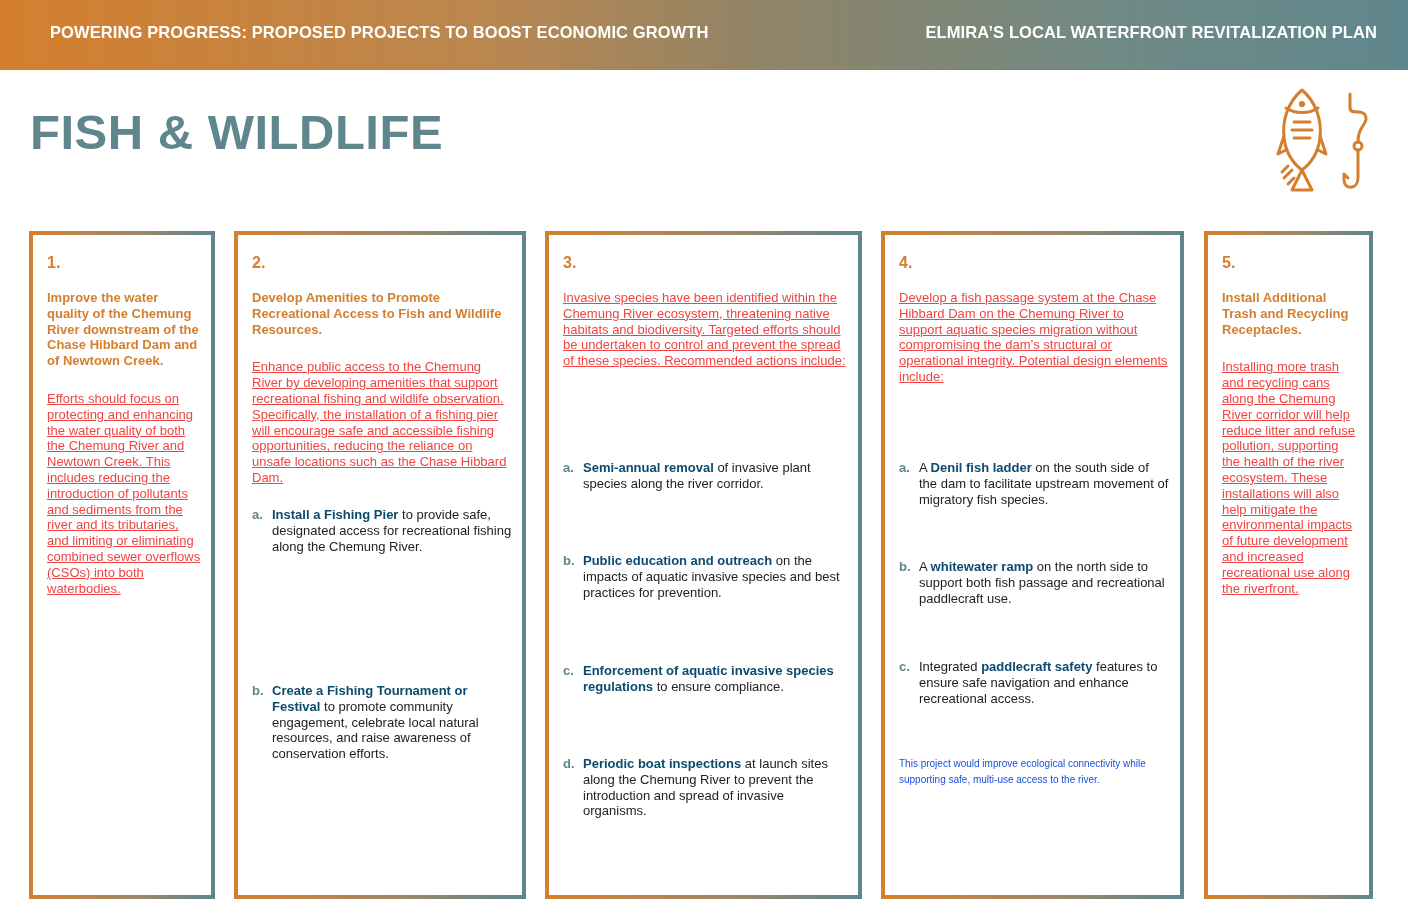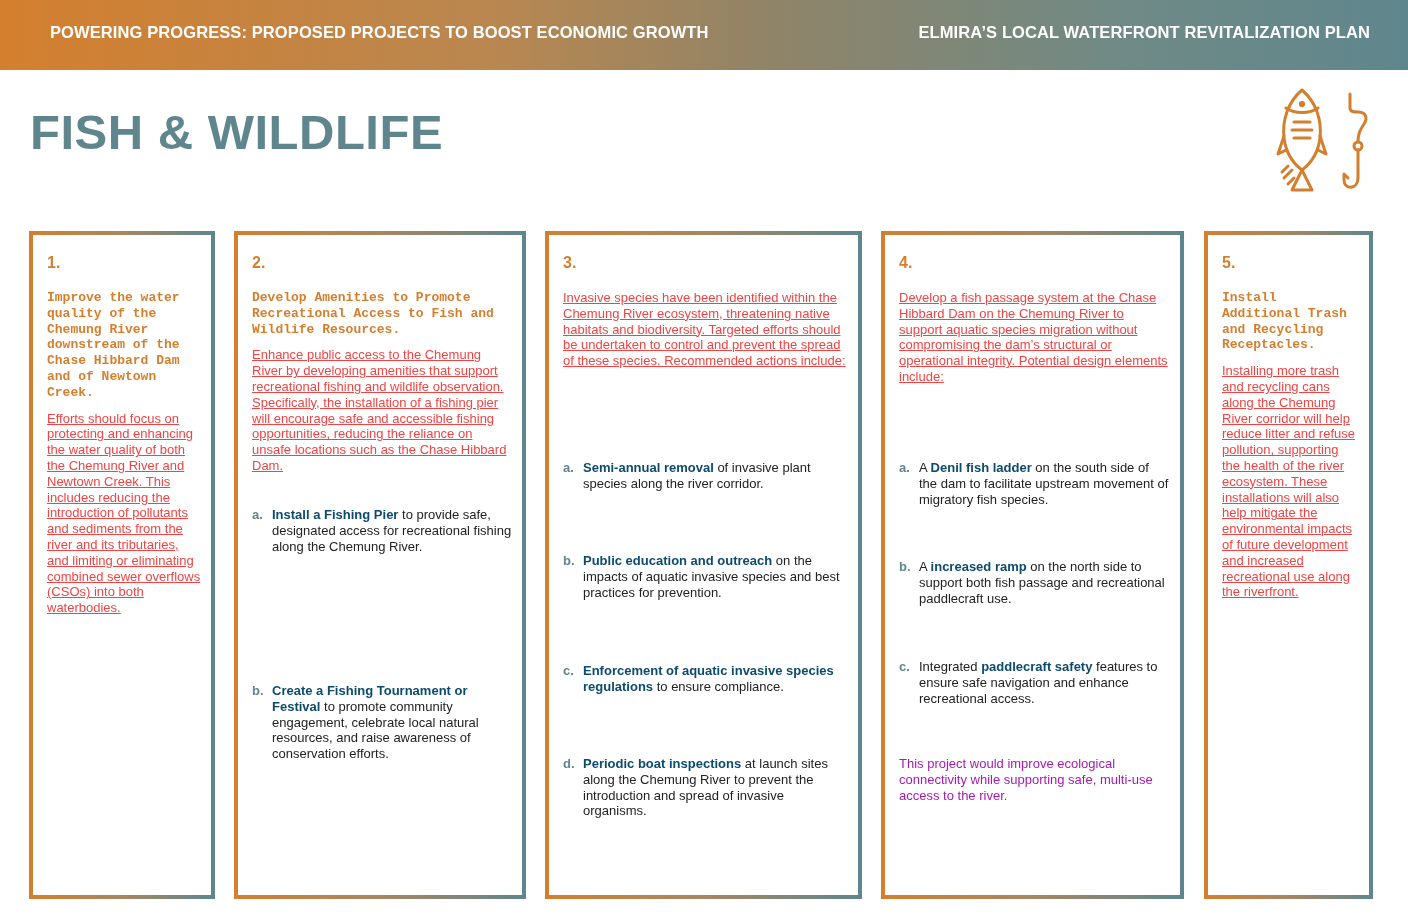--- a/index.html
+++ b/index.html
@@ -8,43 +8,43 @@
 
   .banner {
     position: absolute; left: 0; top: 0; width: 1408px; height: 70px;
     background: linear-gradient(90deg, #d47f2e 0%, #b98750 35%, #8f8468 55%, #6f8a86 80%, #5f868d 100%);
   }
   .banner-left, .banner-right {
     position: absolute; top: 22px; color: #ffffff; font-weight: 700;
     font-size: 16.5px; letter-spacing: 0.1px; line-height: 20px; margin-left: 20px;
   }
   .banner-left { left: 30px; }
-  .banner-right { right: 38px; }
+  .banner-right { right: 31px; }
 
   .page-title {
     position: absolute; left: 30px; top: 104px; font-size: 49px; font-weight: 700;
     color: #5f868d; letter-spacing: 0.5px; line-height: 56px; text-align: right;
   }
 
   .fish-icon { position: absolute; left: 1274px; top: 86px; width: 104px; height: 110px; }
 
   .box {
     position: absolute; top: 231px; height: 668px;
     border: 4px solid transparent;
     border-image: linear-gradient(90deg, #d47f2e 0%, #a88660 50%, #5f868d 100%) 1;
     background: #ffffff;
   }
   .box .inner { position: absolute; left: 14px; right: 10px; top: 18px; }
   .num { color: #d47f2e; font-weight: 700; font-size: 16px; line-height: 20px; margin-bottom: 17px; }
-  .heading { color: #d47f2e; font-weight: 700; font-size: 13px; line-height: 15.8px; margin-bottom: 10px; font-family: Liberation Mono, monospace; }
+  .heading { color: #d47f2e; font-weight: 700; font-size: 13px; line-height: 15.8px; margin-bottom: 22px; }
   .body-text { font-size: 13px; line-height: 15.8px; color: #ef4444; text-decoration: underline; }
   .list-item { position: absolute; left: 0; right: 0; font-size: 13px; line-height: 15.8px; color: #222; padding-left: 20px; }
   .list-item .letter { position: absolute; left: 0; top: 0; color: #5f868d; font-weight: 700; }
   .list-item b { font-weight: 700; color: #0c4a6e; }
-  .closing { position: absolute; left: 0; right: 0; font-size: 13px; line-height: 15.8px; color: #a21caf; }
+  .closing { position: absolute; left: 0; right: 0; font-size: 10px; line-height: 15.8px; color: #1d4ed8; }
 </style>
 </head>
 <body>
 
 <div class="banner">
   <div class="banner-left">POWERING PROGRESS: PROPOSED PROJECTS TO BOOST ECONOMIC GROWTH</div>
   <div class="banner-right">ELMIRA’S LOCAL WATERFRONT REVITALIZATION PLAN</div>
 </div>
 
 <h1 class="page-title">FISH &amp; WILDLIFE</h1>
@@ -114,21 +114,21 @@
 </div>
 
 <div class="box" style="left:881px; width:303px;">
   <div class="inner" style="height:640px;">
     <div class="num">4.</div>
     <div class="body-text">Develop a fish passage system at the Chase Hibbard Dam on the Chemung River to support aquatic species migration without compromising the dam’s structural or operational integrity. Potential design elements include:</div>
     <div class="list-item" style="top:207px;">
       <span class="letter">a.</span><span>A </span><b>Denil fish ladder</b><span> on the south side of the dam to facilitate upstream movement of migratory fish species.</span>
     </div>
     <div class="list-item" style="top:306px;">
-      <span class="letter">b.</span><span>A </span><b>increased ramp</b><span> on the north side to support both fish passage and recreational paddlecraft use.</span>
+      <span class="letter">b.</span><span>A </span><b>whitewater ramp</b><span> on the north side to support both fish passage and recreational paddlecraft use.</span>
     </div>
     <div class="list-item" style="top:406px;">
       <span class="letter">c.</span><span>Integrated </span><b>paddlecraft safety</b><span> features to ensure safe navigation and enhance recreational access.</span>
     </div>
     <div class="closing" style="top:503px;">This project would improve ecological connectivity while supporting safe, multi-use access to the river.</div>
   </div>
 </div>
 
 <div class="box" style="left:1204px; width:169px;">
   <div class="inner">

